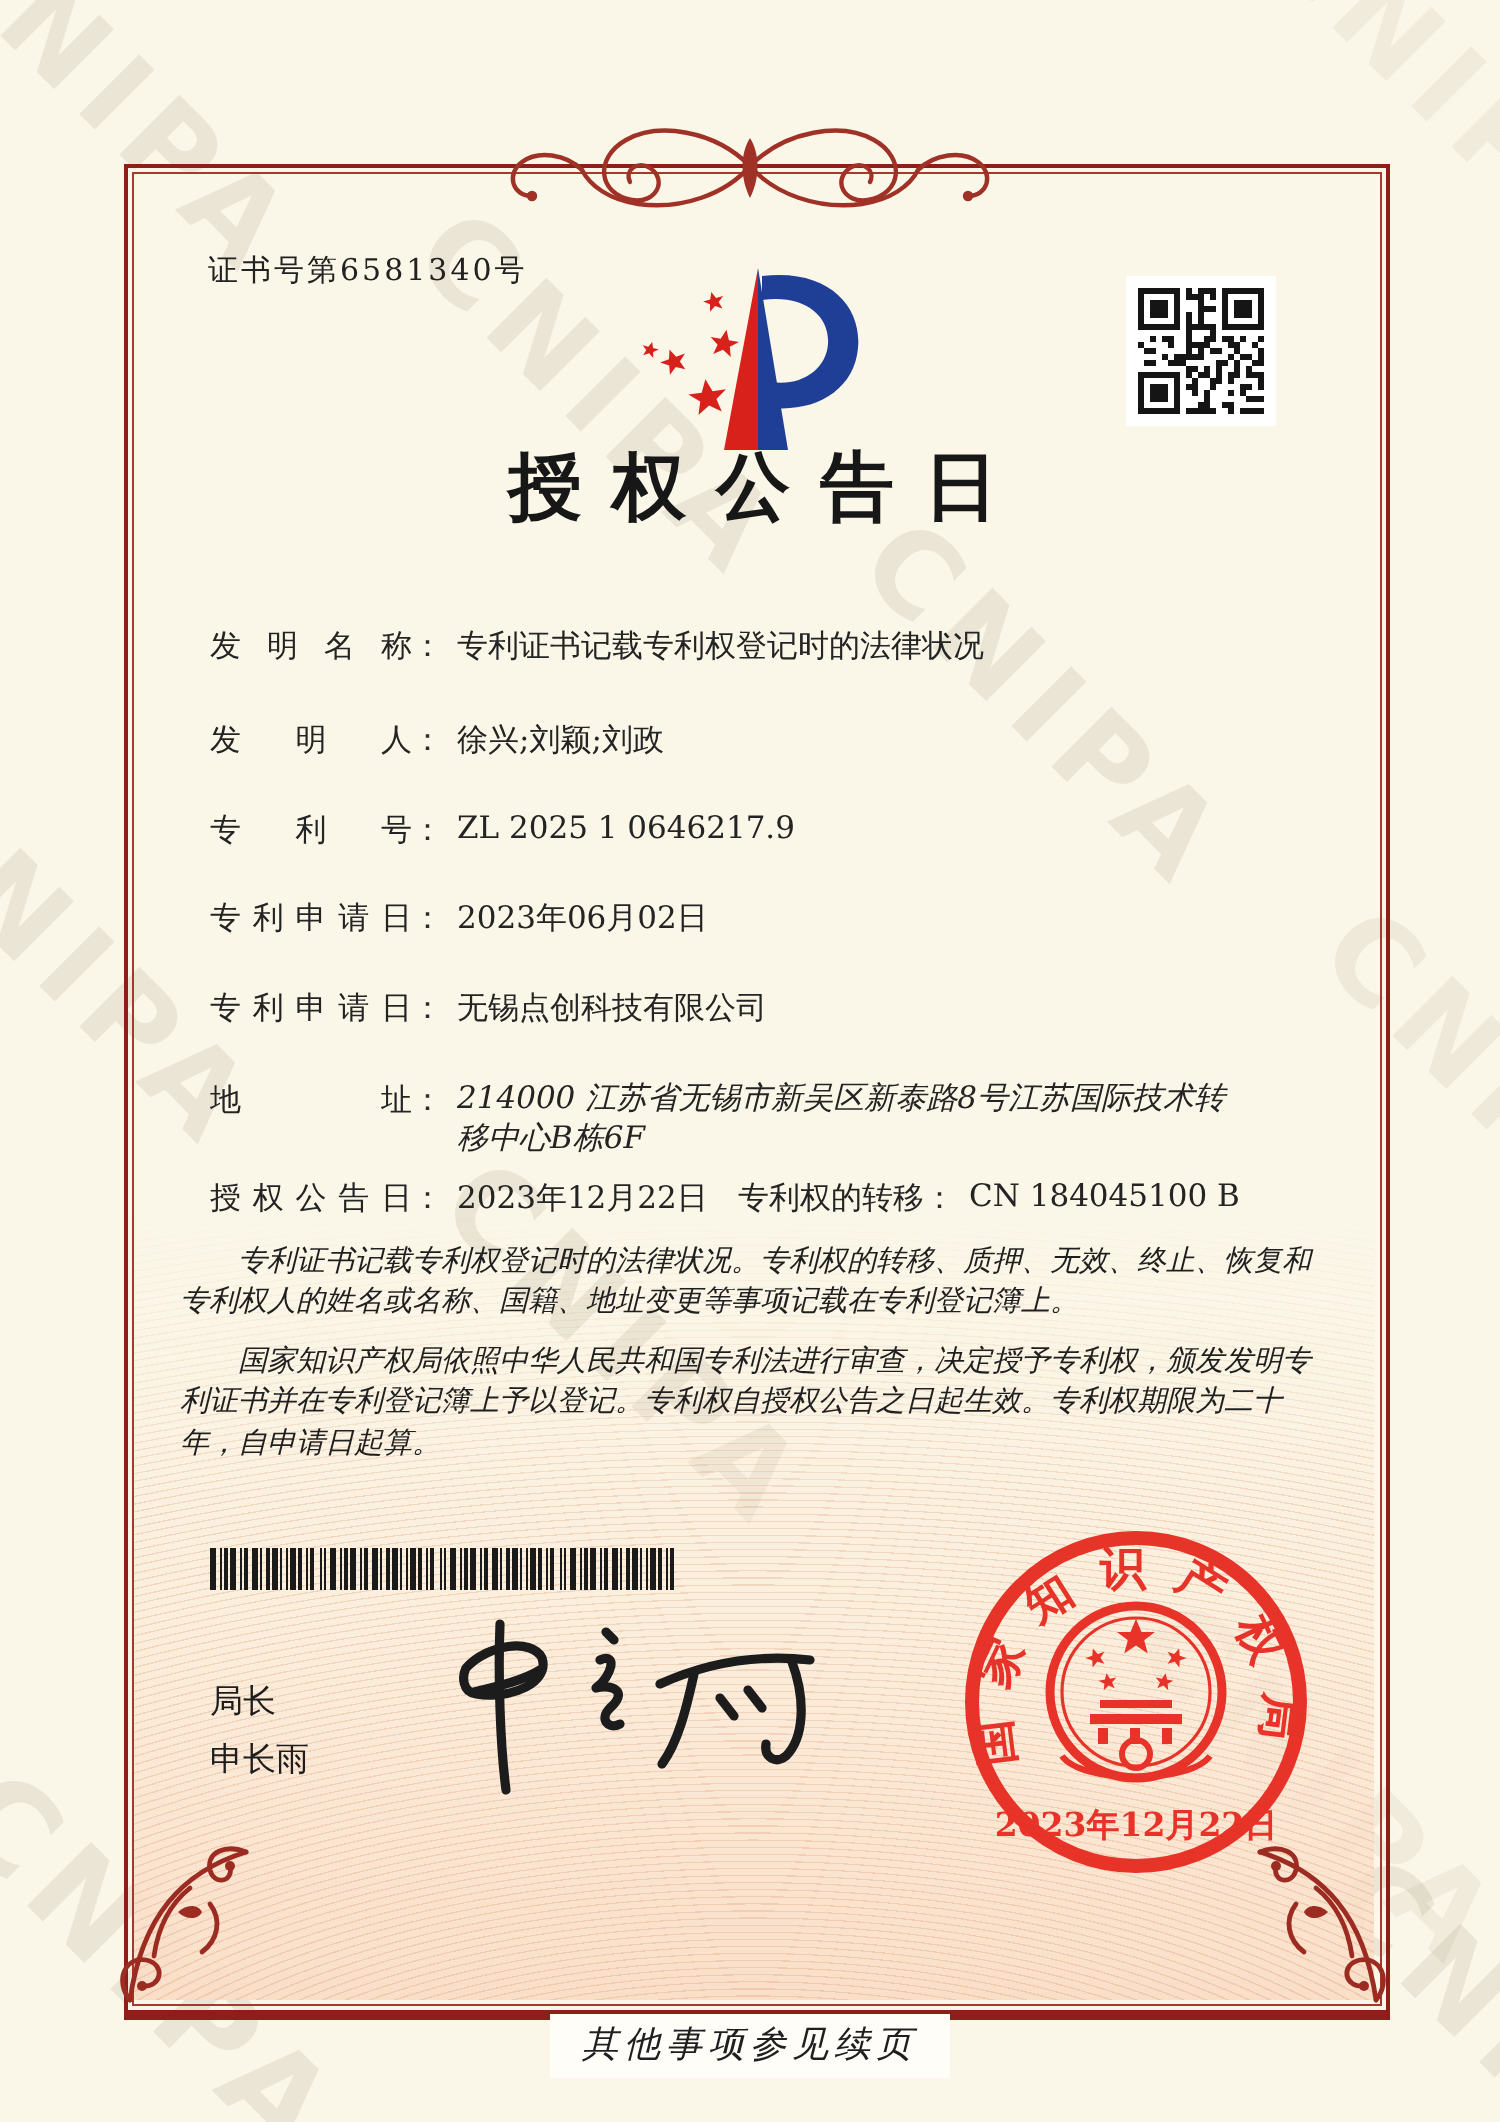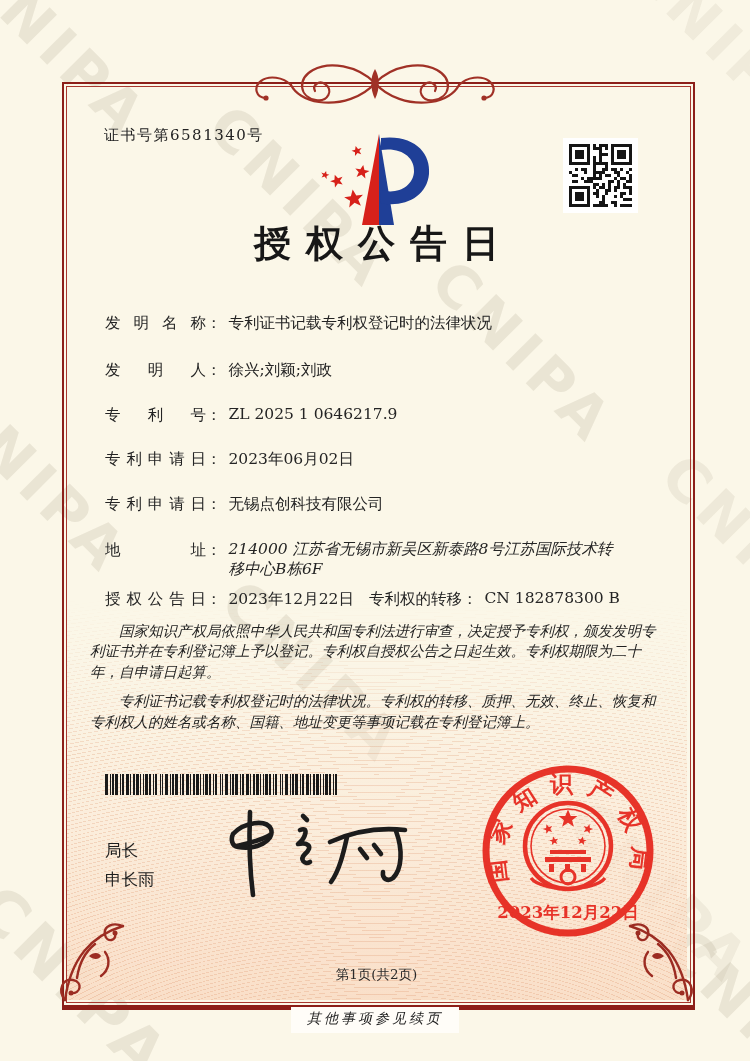--- a/index.html
+++ b/index.html
@@ -57,21 +57,21 @@
 
   .director{position:absolute;left:105px;top:836px;font-family:"DejaVu Sans","Liberation Sans",sans-serif;
             font-size:16.5px;color:#1d1d1d;line-height:29px;}
   .signature{position:absolute;left:200px;top:792px;width:215px;height:108px;}
 
   .seal{position:absolute;left:479px;top:762px;width:178px;height:178px;opacity:.93;}
 
   .page-info{position:absolute;left:62px;top:966px;width:629px;text-align:center;font-size:13.5px;color:#2a2a2a;}
 
   .note{position:absolute;left:50%;top:1007px;transform:translateX(-50%);background:#fffdf8;
-        padding:3px 16px 5px;font-size:14px;font-style:italic;letter-spacing:3px;color:#1f1f1f;z-index:5;}
+        padding:3px 16px 5px;font-size:18px;font-style:italic;letter-spacing:3px;color:#1f1f1f;z-index:5;}
 
   .ornament-top{position:absolute;left:225px;top:57px;z-index:4;}
   .corner{position:absolute;z-index:4;}
   .corner.bl{left:55px;top:922px;}
   .corner.br{left:626px;top:922px;transform:scaleX(-1);}
 </style>
 </head>
 <body>
 
 <div class="page">
@@ -290,28 +290,28 @@
       </div>
       <div class="frow" style="top:181px">
         <span class="flabel">专利申请日</span><span class="colon">：</span><span class="fvalue">无锡点创科技有限公司</span>
       </div>
       <div class="frow" style="top:227px">
         <span class="flabel">地址</span><span class="colon">：</span><span class="fvalue wrap">214000 江苏省无锡市新吴区新泰路8号江苏国际技术转移中心B栋6F</span>
       </div>
       <div class="frow" style="top:276px">
         <span class="flabel">授权公告日</span><span class="colon">：</span><span class="fvalue">2023年12月22日</span>
         <span class="fpair2">
-          <span class="flabel small">专利权的转移</span><span class="colon">：</span><span class="fvalue">CN 182878300 B</span>
+          <span class="flabel small">专利权的转移</span><span class="colon">：</span><span class="fvalue">CN 184045100 B</span>
         </span>
       </div>
     </div>
 
     <div class="paras">
+      <p>专利证书记载专利权登记时的法律状况。专利权的转移、质押、无效、终止、恢复和专利权人的姓名或名称、国籍、地址变更等事项记载在专利登记簿上。</p>
       <p>国家知识产权局依照中华人民共和国专利法进行审查，决定授予专利权，颁发发明专利证书并在专利登记簿上予以登记。专利权自授权公告之日起生效。专利权期限为二十年，自申请日起算。</p>
-      <p>专利证书记载专利权登记时的法律状况。专利权的转移、质押、无效、终止、恢复和专利权人的姓名或名称、国籍、地址变更等事项记载在专利登记簿上。</p>
     </div>
 
     <svg class="barcode" width="234" height="21">
       <line x1="0" y1="10.5" x2="234" y2="10.5" stroke="#1a1a1a" stroke-width="21" stroke-dasharray="3 2 1 1 2 1 3 2 1 1 2 2 3 1 1 2 2 1 3 1 1 2 1 1 3 1 2 2 1 1 2 3 1 1 1 2"></line>
     </svg>
 
     <div class="director">
       <div>局长</div>
       <div>申长雨</div>
     </div>
@@ -352,17 +352,16 @@
         <rect x="66" y="95" width="46" height="5" stroke="none"></rect>
         <rect x="70" y="102" width="5" height="8" stroke="none"></rect>
         <rect x="86" y="102" width="5" height="8" stroke="none"></rect>
         <rect x="102" y="102" width="5" height="8" stroke="none"></rect>
         <circle cx="89" cy="115" r="7" fill="none" stroke-width="3"></circle>
         <path d="M52,116 C62,130 116,130 126,116" fill="none" stroke-width="3.2"></path>
       </g>
       <text x="89" y="156" font-size="16.5" font-weight="bold" fill="#e6261c" text-anchor="middle" font-family="DejaVu Serif, Liberation Serif, serif">2023年12月22日</text>
     </svg>
 
-    <div class="page-info">第1页(共2页)</div>
     <div class="note">其他事项参见续页</div>
 
   </div>
 </div>
 
 </body></html>

